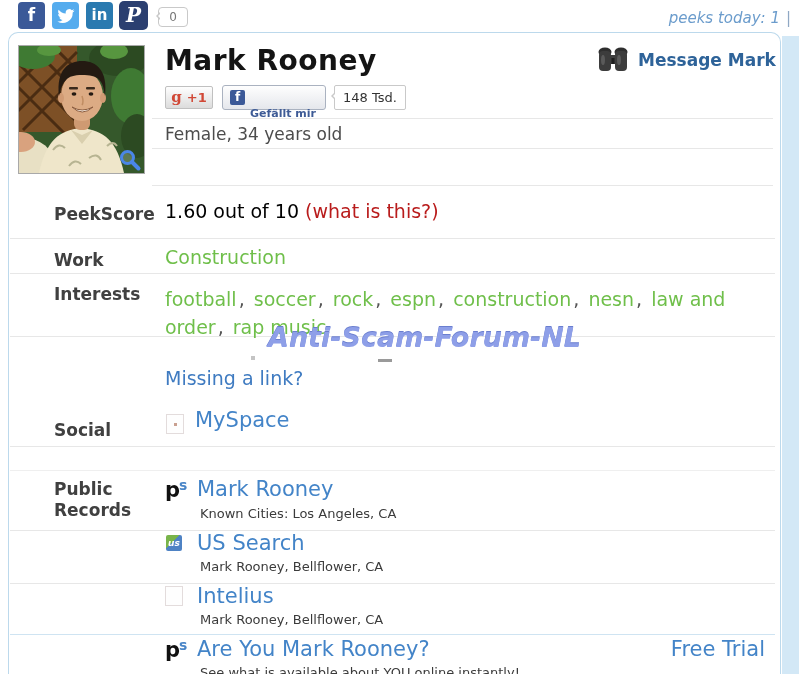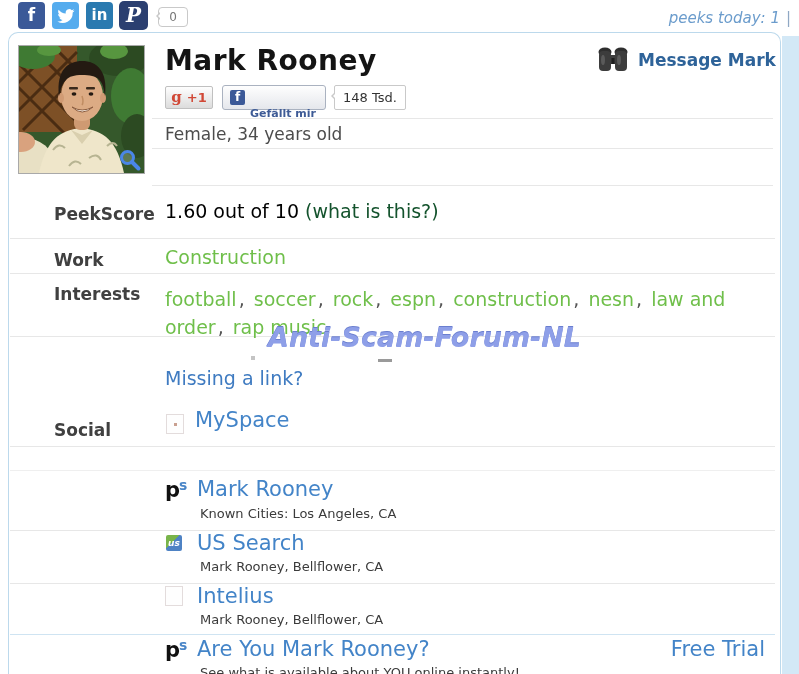--- a/index.html
+++ b/index.html
@@ -65,21 +65,21 @@
 
   .gender-age { position:absolute; left:165px; top:124px; font-size:17px; color:#4c4c4c; }
   .location { position:absolute; left:165px; top:155px; font-size:19px; font-weight:bold; }
   .location .loc-link { color:#36679b; cursor:pointer; }
   .location .comma { color:#444; }
 
   .row-label { position:absolute; left:18px; font-size:17px; font-weight:bold; color:#404040;
                line-height:21px;margin-left:36px; }
 
   .peek-value { position:absolute; left:165px; top:200px; font-size:19px; color:#000; }
-  .peek-hint { color:#14532d; cursor:pointer; }
+  .peek-hint { color:#b91c1c; cursor:pointer; }
   .work-value { position:absolute; left:165px; top:246px; font-size:19px; color:#6fbf4a; cursor:pointer; }
 
   .interests { position:absolute; left:165px; top:278px; width:588px; font-size:19px; line-height:28px;margin-top:7px; }
   .interest-item { color:#6fbf4a; cursor:pointer; }
   .interest-sep { color:#555; padding:0 3px 0 2px; }
 
   .watermark { position:absolute; left:268px; top:322px; font-size:27px; font-weight:bold;
                font-style:italic; color:#8e9fe8; text-shadow:0 -1px 0 #6a7ecf; white-space:nowrap; }
   .artifact-dash { position:absolute; background:#9a9a9a; }
 
@@ -239,20 +239,21 @@
   <div class="artifact-dash" style="left:251px; top:356px; width:4px; height:4px; background:#c4c4c4;"></div>
 
   <div class="missing-link">Missing a link?</div>
 
   <div class="row-label" style="top:420px;">Social</div>
   <div class="broken-box" style="left:166px; top:414px;">
     <div class="dot"></div>
   </div>
   <div class="social-link">MySpace</div>
 
+  <div class="row-label" style="top:479px; width:110px;">Public Records</div>
 
   <div class="ps-icon" style="left:165px; top:477px;">
     <span class="p">p</span><span class="s">s</span>
   </div>
   <div class="rec-title" style="left:197px; top:477px;">Mark Rooney</div>
   <div class="rec-sub" style="left:200px; top:506px;">Known Cities: Los Angeles, CA</div>
 
   <div class="us-icon" style="left:166px; top:535px;">
     <span>us</span>
   </div>

